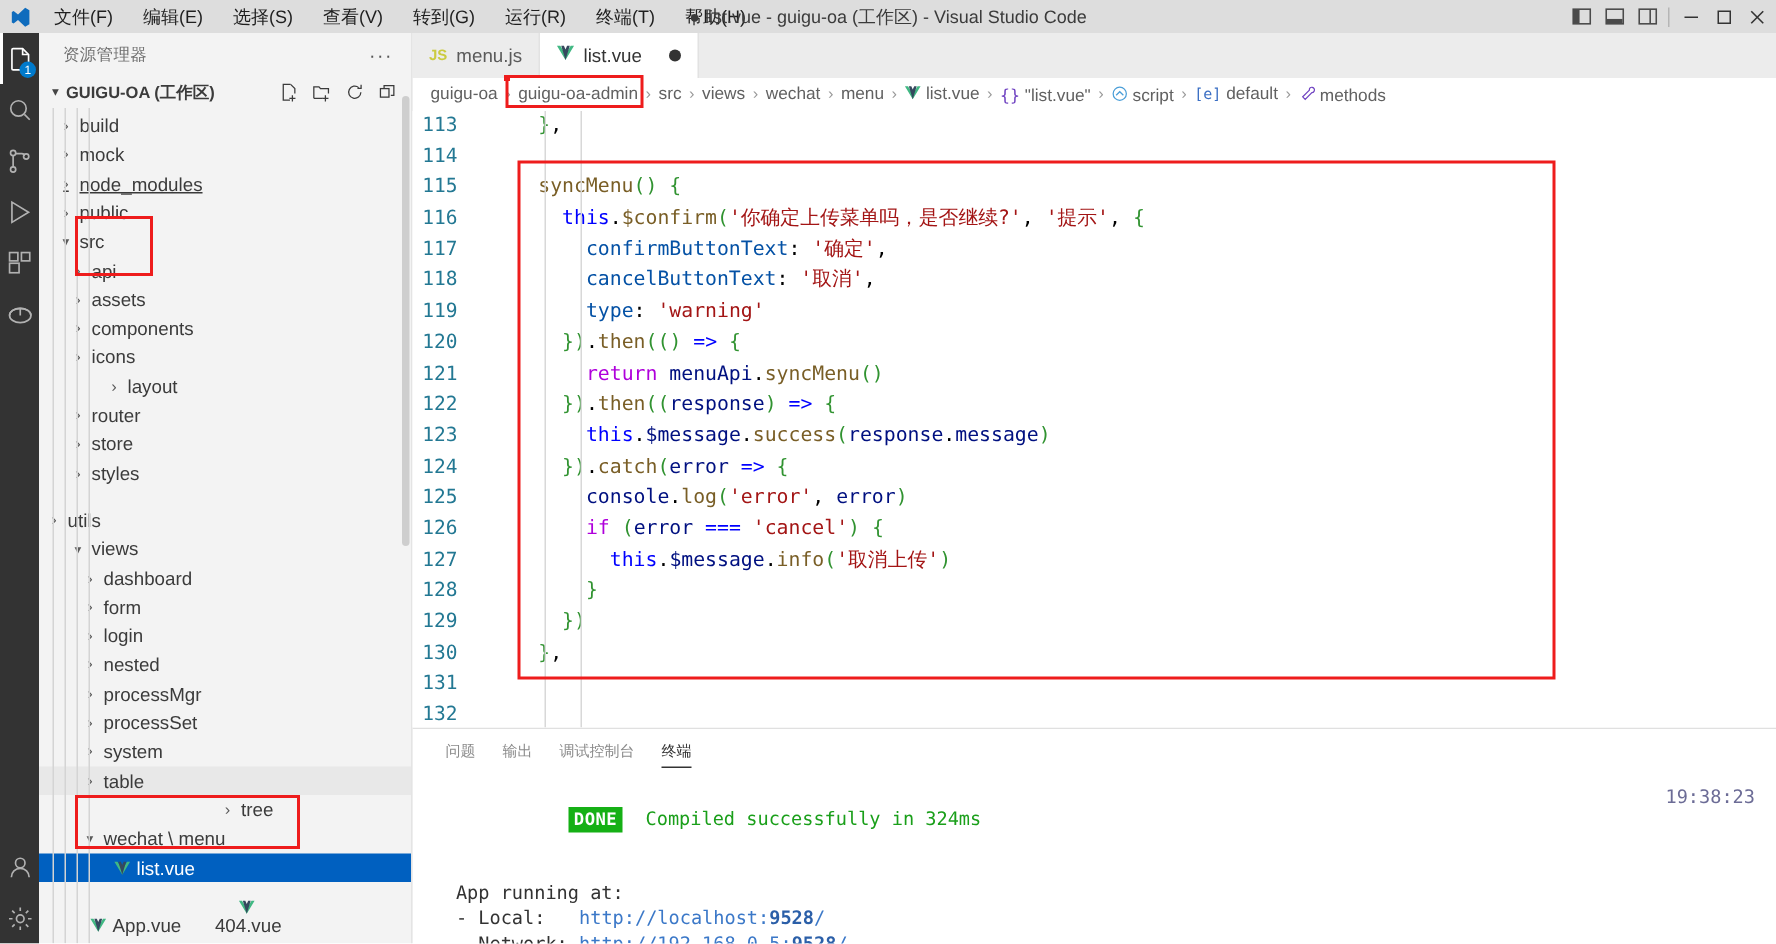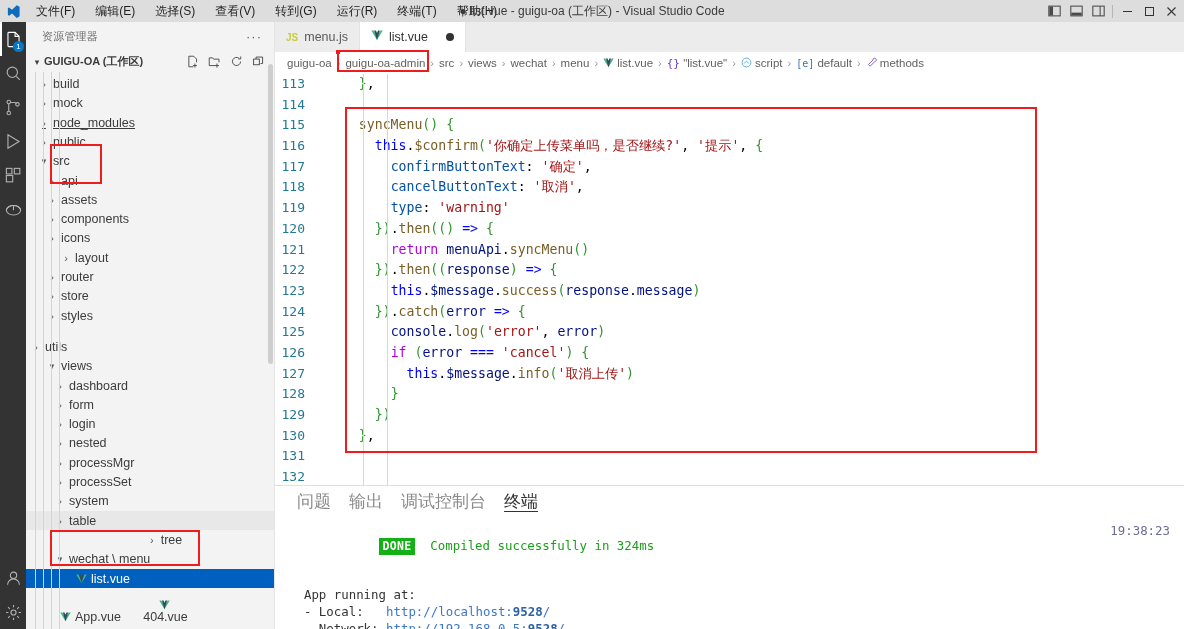--- a/index.html
+++ b/index.html
@@ -147,21 +147,21 @@
   .this { color: #0000ff; }
 
   
   .panel {
     height: 144px; min-height: 144px;
     background: #ffffff; border-top: 1px solid #e0e0e0;
     display: flex; flex-direction: column;
   }
   .panel-tabs { height: 30px; display:flex; align-items:center; padding-left: 14px; gap: 2px;}
   .ptab {
-    font-size: 17px; color: #8a8a8a; padding: 0 8px; height: 30px;
+    font-size: 10px; color: #8a8a8a; padding: 0 8px; height: 30px;
     display:flex; align-items:center; position: relative;
   }
   .ptab.active { color: #333; }
   .ptab.active::after {
     content:''; position:absolute; left:8px; right:8px; bottom: 4px; height:1px; background:#333;
   }
   .panel-body {
     flex: 1 1 auto; padding: 4px 0 0 14px; position: relative;
     font-family: "DejaVu Sans Mono", "Liberation Mono", monospace;
     font-size: 12.4px; line-height: 17px; color: #333;
@@ -368,21 +368,21 @@
             <span class="lbl">assets</span>
           </div>
           <div class="row" style="padding-left: 20px;">
             <span class="twisty" style="font-size: 11px;">›</span>
             <span class="lbl">components</span>
           </div>
           <div class="row" style="padding-left: 20px;">
             <span class="twisty" style="font-size: 11px;">›</span>
             <span class="lbl">icons</span>
           </div>
-          <div class="row" style="padding-left: 34px;">
+          <div class="row" style="padding-left: 20px; margin-left: 24px;">
             <span class="twisty" style="font-size: 11px;">›</span>
             <span class="lbl">layout</span>
           </div>
           <div class="row" style="padding-left: 20px;">
             <span class="twisty" style="font-size: 11px;">›</span>
             <span class="lbl">router</span>
           </div>
           <div class="row" style="padding-left: 20px;">
             <span class="twisty" style="font-size: 11px;">›</span>
             <span class="lbl">store</span>

